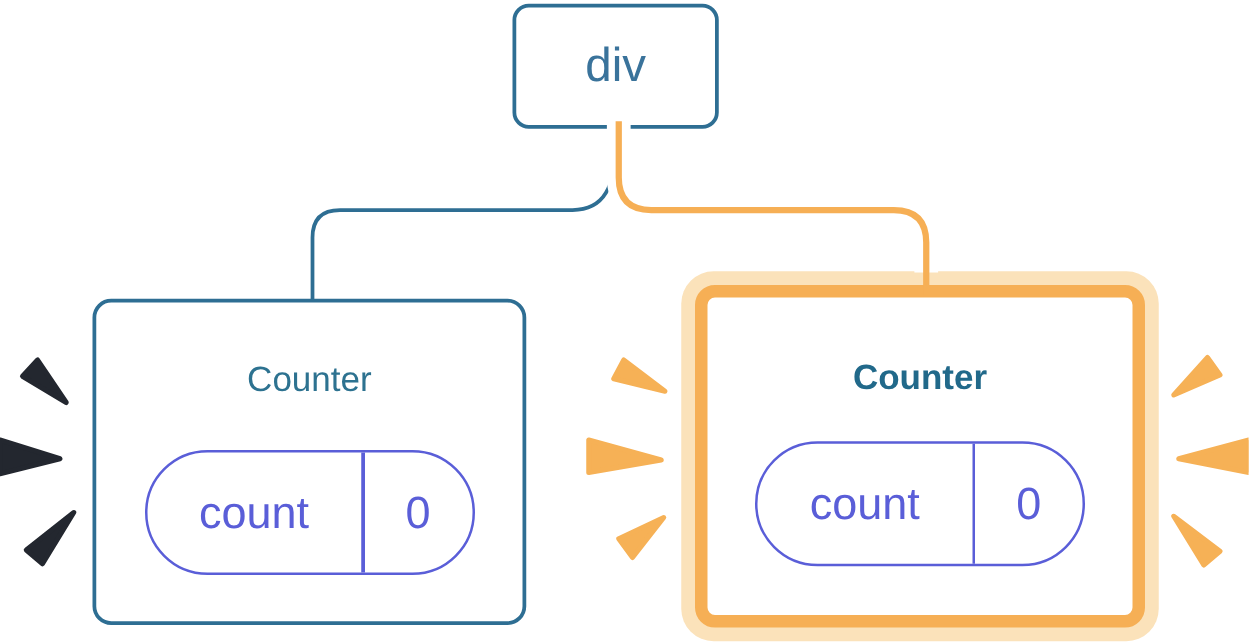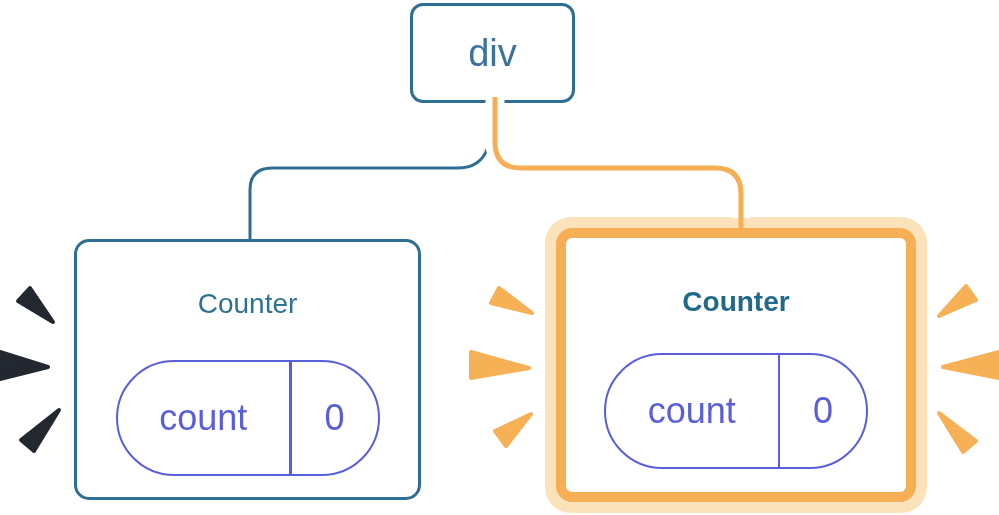--- a/index.html
+++ b/index.html
@@ -61,21 +61,21 @@
     padding-top: 47px;
   }
   .counter-title {
     line-height: 34px;
     font-size: 28px;
   }
   .title-normal { font-weight: 500; color: #2D7290; }
   .title-bold   { font-weight: 700; color: #21698A; }
 
   .pill {
-    width: 264px; height: 116px;
+    width: 264px; height: 100px;
     box-sizing: border-box;
     border: 2.5px solid #5A5ED8;
     border-radius: 60px;
     display: flex; align-items: stretch;
     background: #ffffff;
   }
   .counter-left .pill { margin-top: 39px; }
   .counter-right-inner .pill { margin-top: 34px; }
   .pill-key {
     flex: 1 1 auto;

